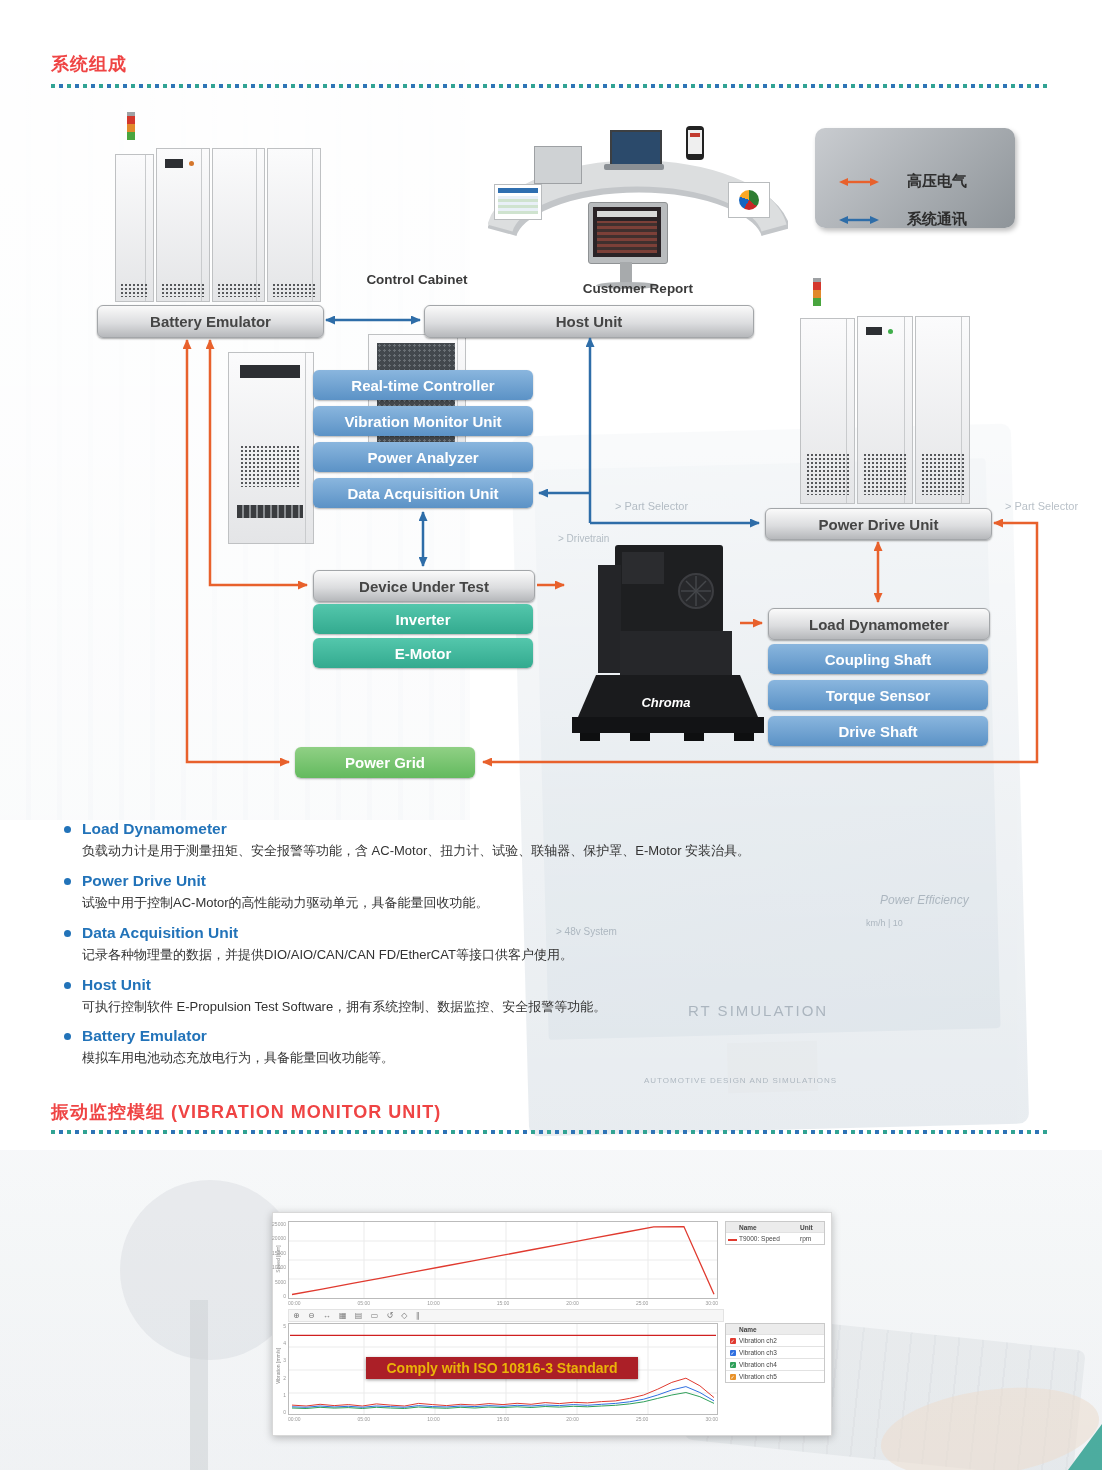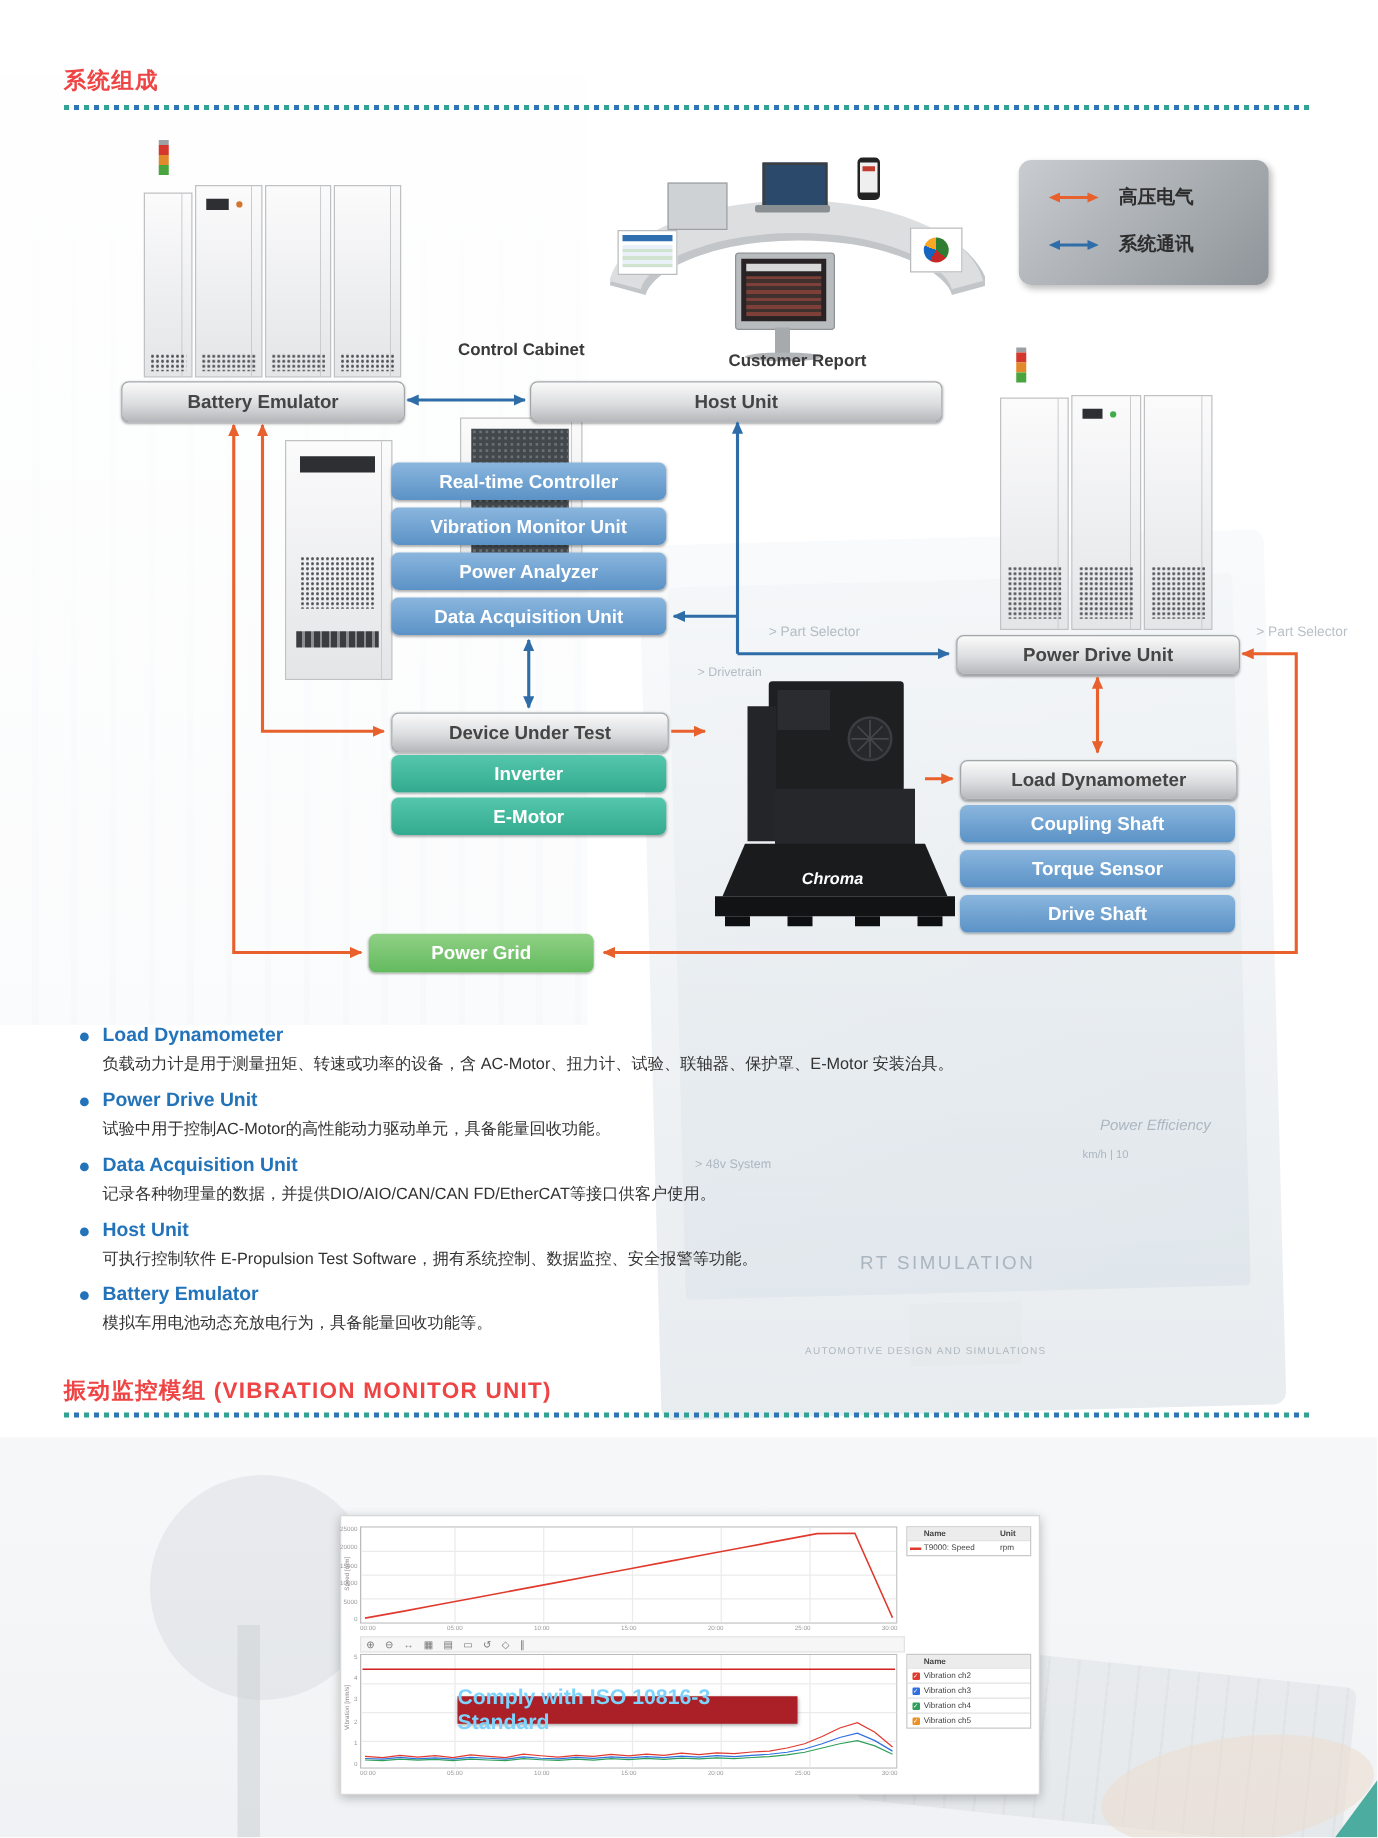--- a/index.html
+++ b/index.html
@@ -34,41 +34,41 @@
        linear-gradient(180deg,#fbfbfc,#e4e5e7);}
   .cab.vent::after{content:"";position:absolute;left:4px;right:4px;bottom:4px;height:14px;
        background:radial-gradient(#55575a 1px,transparent 1.3px);background-size:4px 4px;}
   .cab.bigvent::after{content:"";position:absolute;left:5px;right:5px;bottom:8px;height:42px;
        background:radial-gradient(#55575a 1px,transparent 1.3px);background-size:4px 4px;}
   .tower{position:absolute;width:10px;z-index:3;}
   .tower i{display:block;width:8px;height:8px;margin:0 auto;}
   .tower .pole{width:3px;height:14px;background:#8a8d90;margin:0 auto;}
   
   .legend-box{background:linear-gradient(135deg,#c9ccd0,#8e9499);border-radius:10px;box-shadow:2px 3px 5px rgba(0,0,0,.25);}
-  .legend-row{position:absolute;display:flex;align-items:center;gap:14px;}
+  .legend-row{position:absolute;display:flex;align-items:center;gap:26px;margin-top:24px;}
   .legend-row .txt{font-size:15px;font-weight:bold;color:#2d2d2d;}
   
   .bullet-item{position:relative;margin-bottom:11px;}
   .bullet-dot{position:absolute;left:-18px;top:6px;width:7px;height:7px;border-radius:50%;background:#2273B9;}
   .bullet-title{color:#2273B9;font-size:15.5px;font-weight:600;margin-bottom:4px;}
   .bullet-desc{color:#333;font-size:13px;line-height:1.45;}
   .para{color:#333;font-size:13.5px;line-height:1.75;}
   
   .vpanel{background:#fff;border:1px solid #d8d8d8;box-shadow:0 2px 8px rgba(0,0,0,.25);z-index:3;}
   .ticks-x{display:flex;justify-content:space-between;font-size:5px;color:#999;}
   .ticks-y{display:flex;flex-direction:column;justify-content:space-between;align-items:flex-end;font-size:5px;color:#999;}
   .ylabel{position:absolute;width:78px;text-align:center;font-size:5px;color:#888;transform:rotate(-90deg);}
   .toolbar{font-size:8px;color:#777;letter-spacing:3px;border:1px solid #e3e3e3;background:#f6f6f6;display:flex;align-items:center;padding-left:4px;}
   .ltable{background:#fff;border:1px solid #c9c9c9;font-size:6.5px;color:#444;}
   .lrow{display:grid;grid-template-columns:13px 1fr 24px;align-items:center;height:11px;border-top:1px solid #e2e2e2;}
   .lrow.head{background:#ececec;font-weight:bold;border-top:none;height:10px;}
   .lrow .sw{justify-self:center;}
   .swatch-line{display:inline-block;width:9px;height:2px;}
   .cbx{display:inline-flex;align-items:center;justify-content:center;width:6px;height:6px;font-size:5px;color:#fff;border-radius:1px;}
-  .iso-banner{background:#ab1f27;color:#7dd3fc;font-weight:bold;font-size:17px;display:flex;align-items:center;justify-content:center;box-shadow:0 1px 3px rgba(0,0,0,.4);}
+  .iso-banner{background:#ab1f27;color:#eab308;font-weight:bold;font-size:14px;display:flex;align-items:center;justify-content:center;box-shadow:0 1px 3px rgba(0,0,0,.4);}
   .corner-teal{right:0;bottom:0;width:0;height:0;border-left:34px solid transparent;border-bottom:46px solid #2fa08f;opacity:.85;}
 </style>
 </head>
 <body>
 
 <div class="page">
 
   <div class="abs bg-blinds"></div>
   <div class="abs bg-monitor">
     <div class="abs bg-monitor-screen"></div>
@@ -246,21 +246,21 @@
   <div class="node gray" style="left:768px;top:608px;width:220px;height:30px;">Load Dynamometer</div>
   <div class="node blue" style="left:768px;top:644px;width:220px;height:30px;">Coupling Shaft</div>
   <div class="node blue" style="left:768px;top:680px;width:220px;height:30px;">Torque Sensor</div>
   <div class="node blue" style="left:768px;top:716px;width:220px;height:30px;">Drive Shaft</div>
   <div class="node green" style="left:295px;top:747px;width:180px;height:31px;">Power Grid</div>
 
   <div class="abs" style="left:82px;top:820px;width:980px;z-index:3;">
     <div class="bullet-item">
       <span class="bullet-dot"></span>
       <div class="bullet-title">Load Dynamometer</div>
-      <div class="bullet-desc">负载动力计是用于测量扭矩、转速或功率的设备，含 AC-Motor、扭力计、试验、联轴器、保护罩、E-Motor 安装治具。</div>
+      <div class="bullet-desc">负载动力计是用于测量扭矩、安全报警等功能，含 AC-Motor、扭力计、试验、联轴器、保护罩、E-Motor 安装治具。</div>
     </div>
     <div class="bullet-item">
       <span class="bullet-dot"></span>
       <div class="bullet-title">Power Drive Unit</div>
       <div class="bullet-desc">试验中用于控制AC-Motor的高性能动力驱动单元，具备能量回收功能。</div>
     </div>
     <div class="bullet-item">
       <span class="bullet-dot"></span>
       <div class="bullet-title">Data Acquisition Unit</div>
       <div class="bullet-desc">记录各种物理量的数据，并提供DIO/AIO/CAN/CAN FD/EtherCAT等接口供客户使用。</div>

